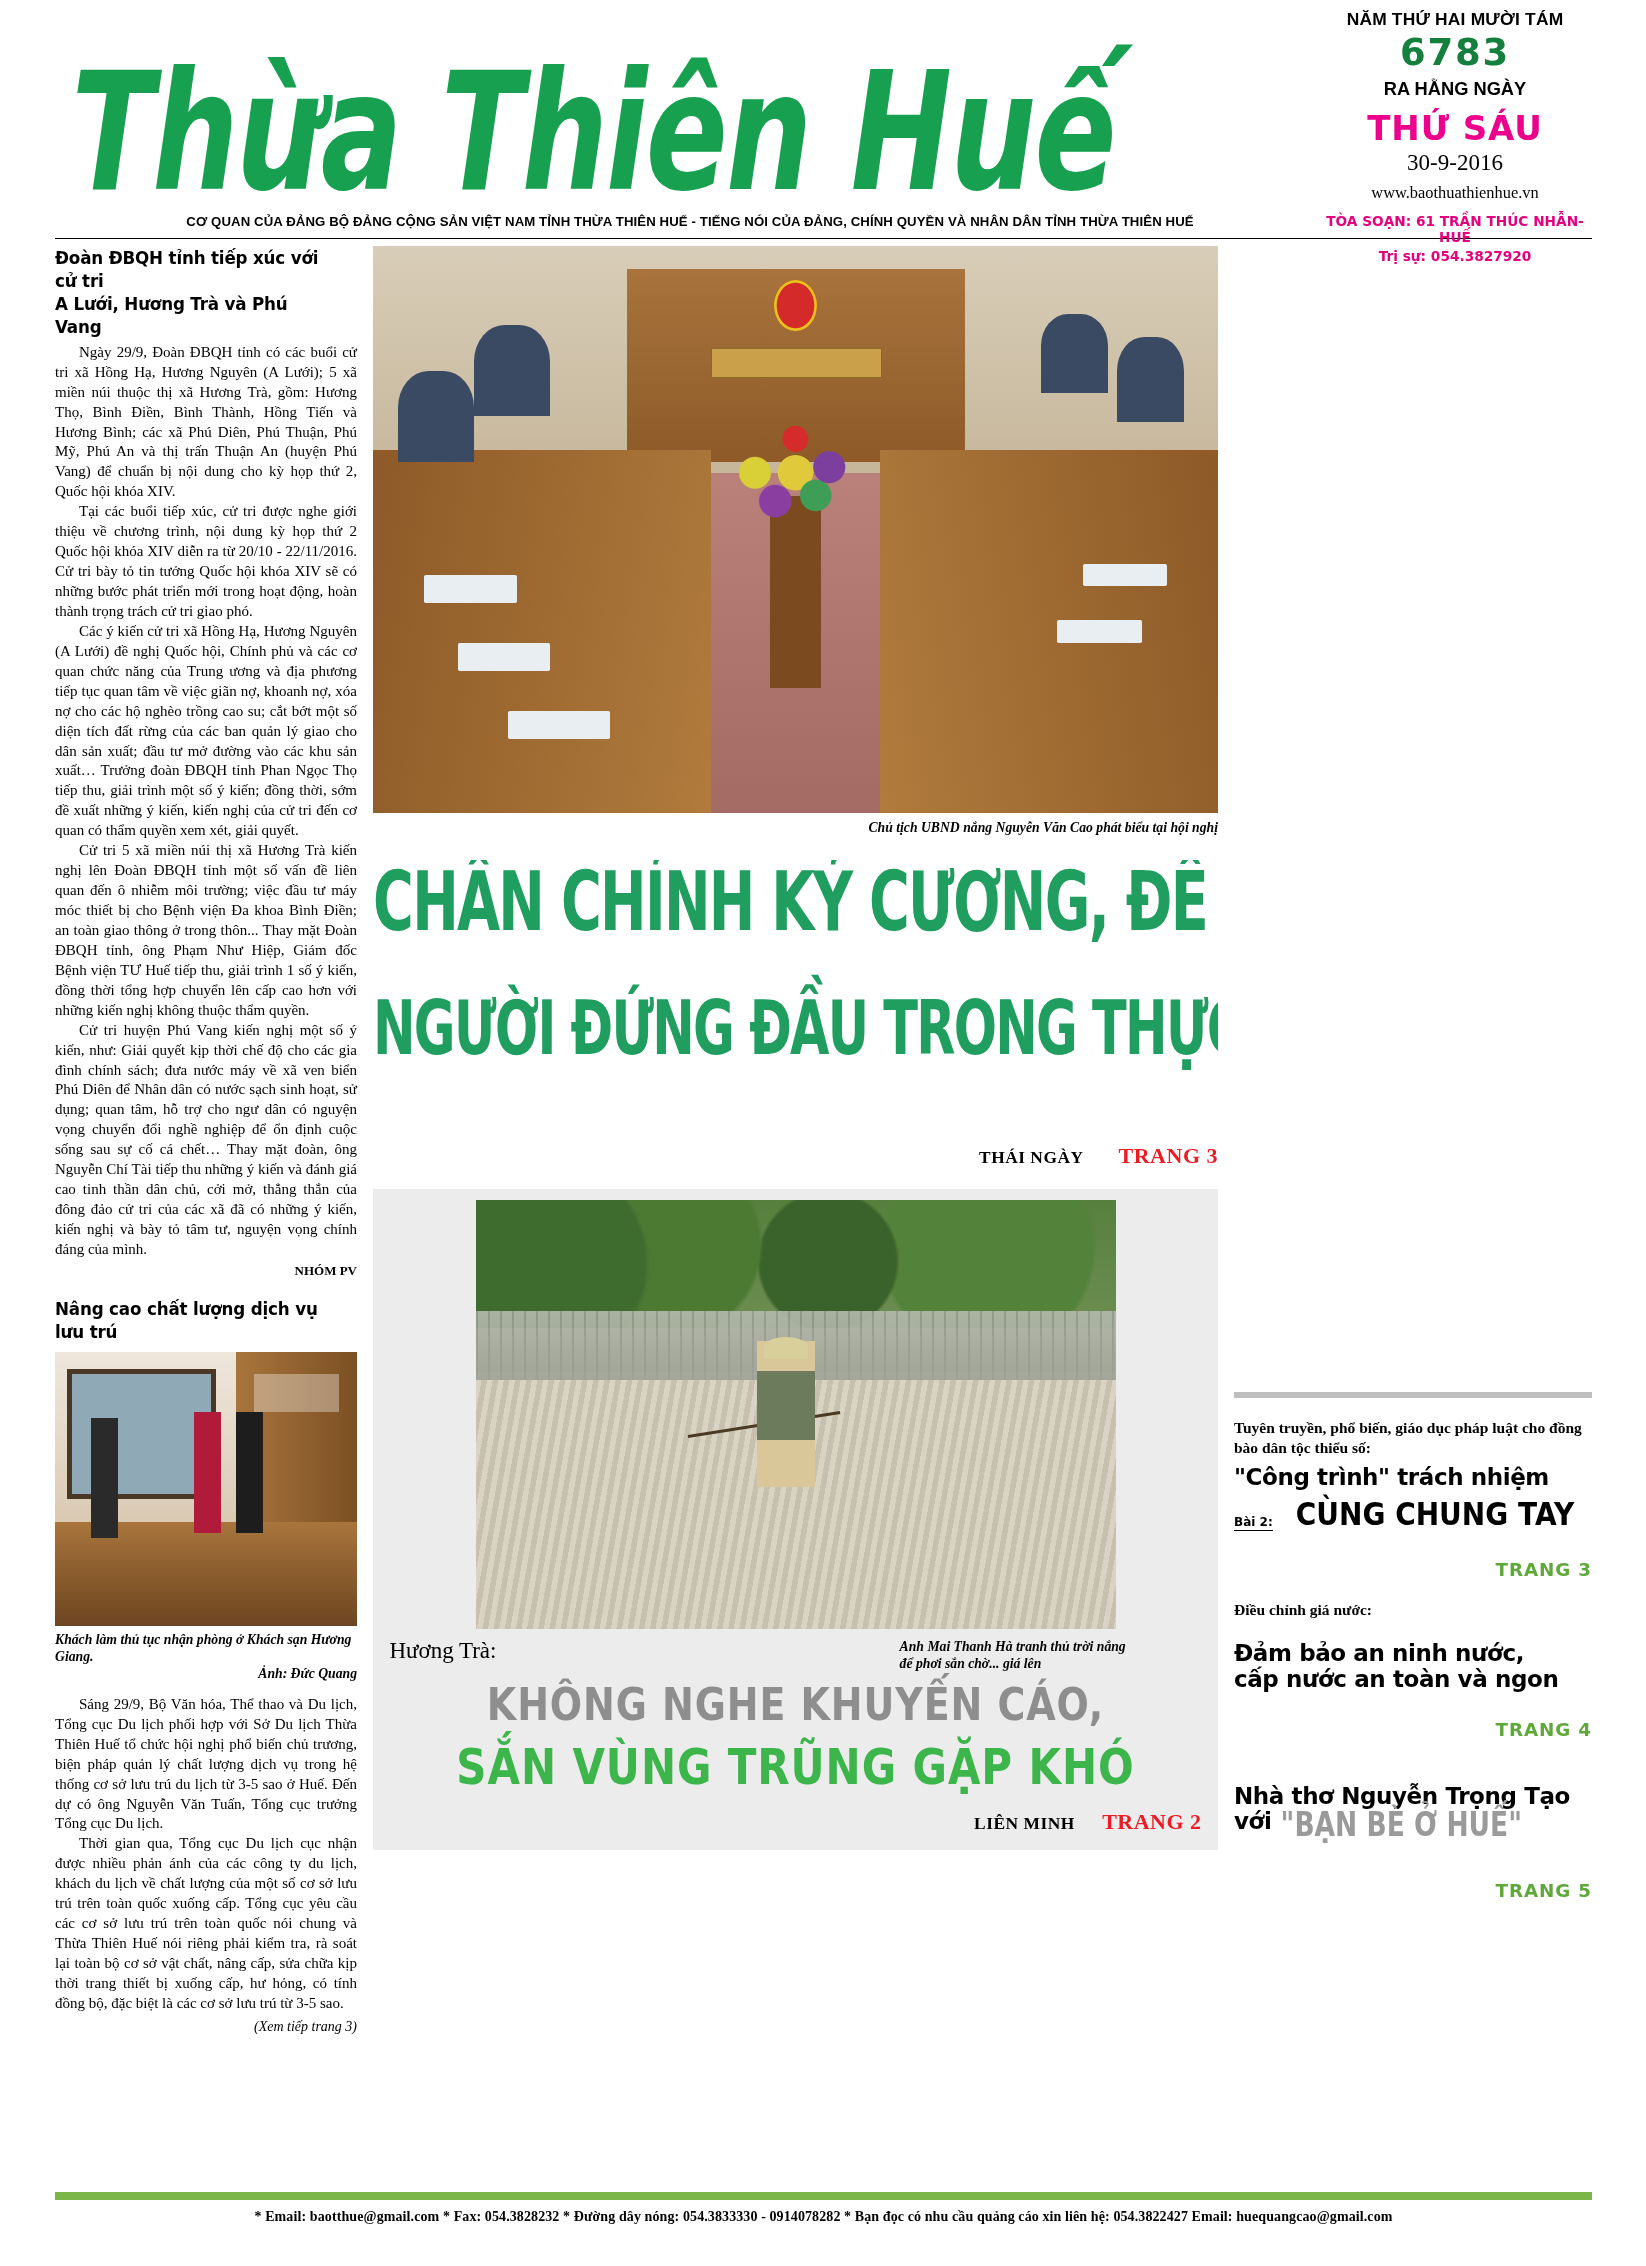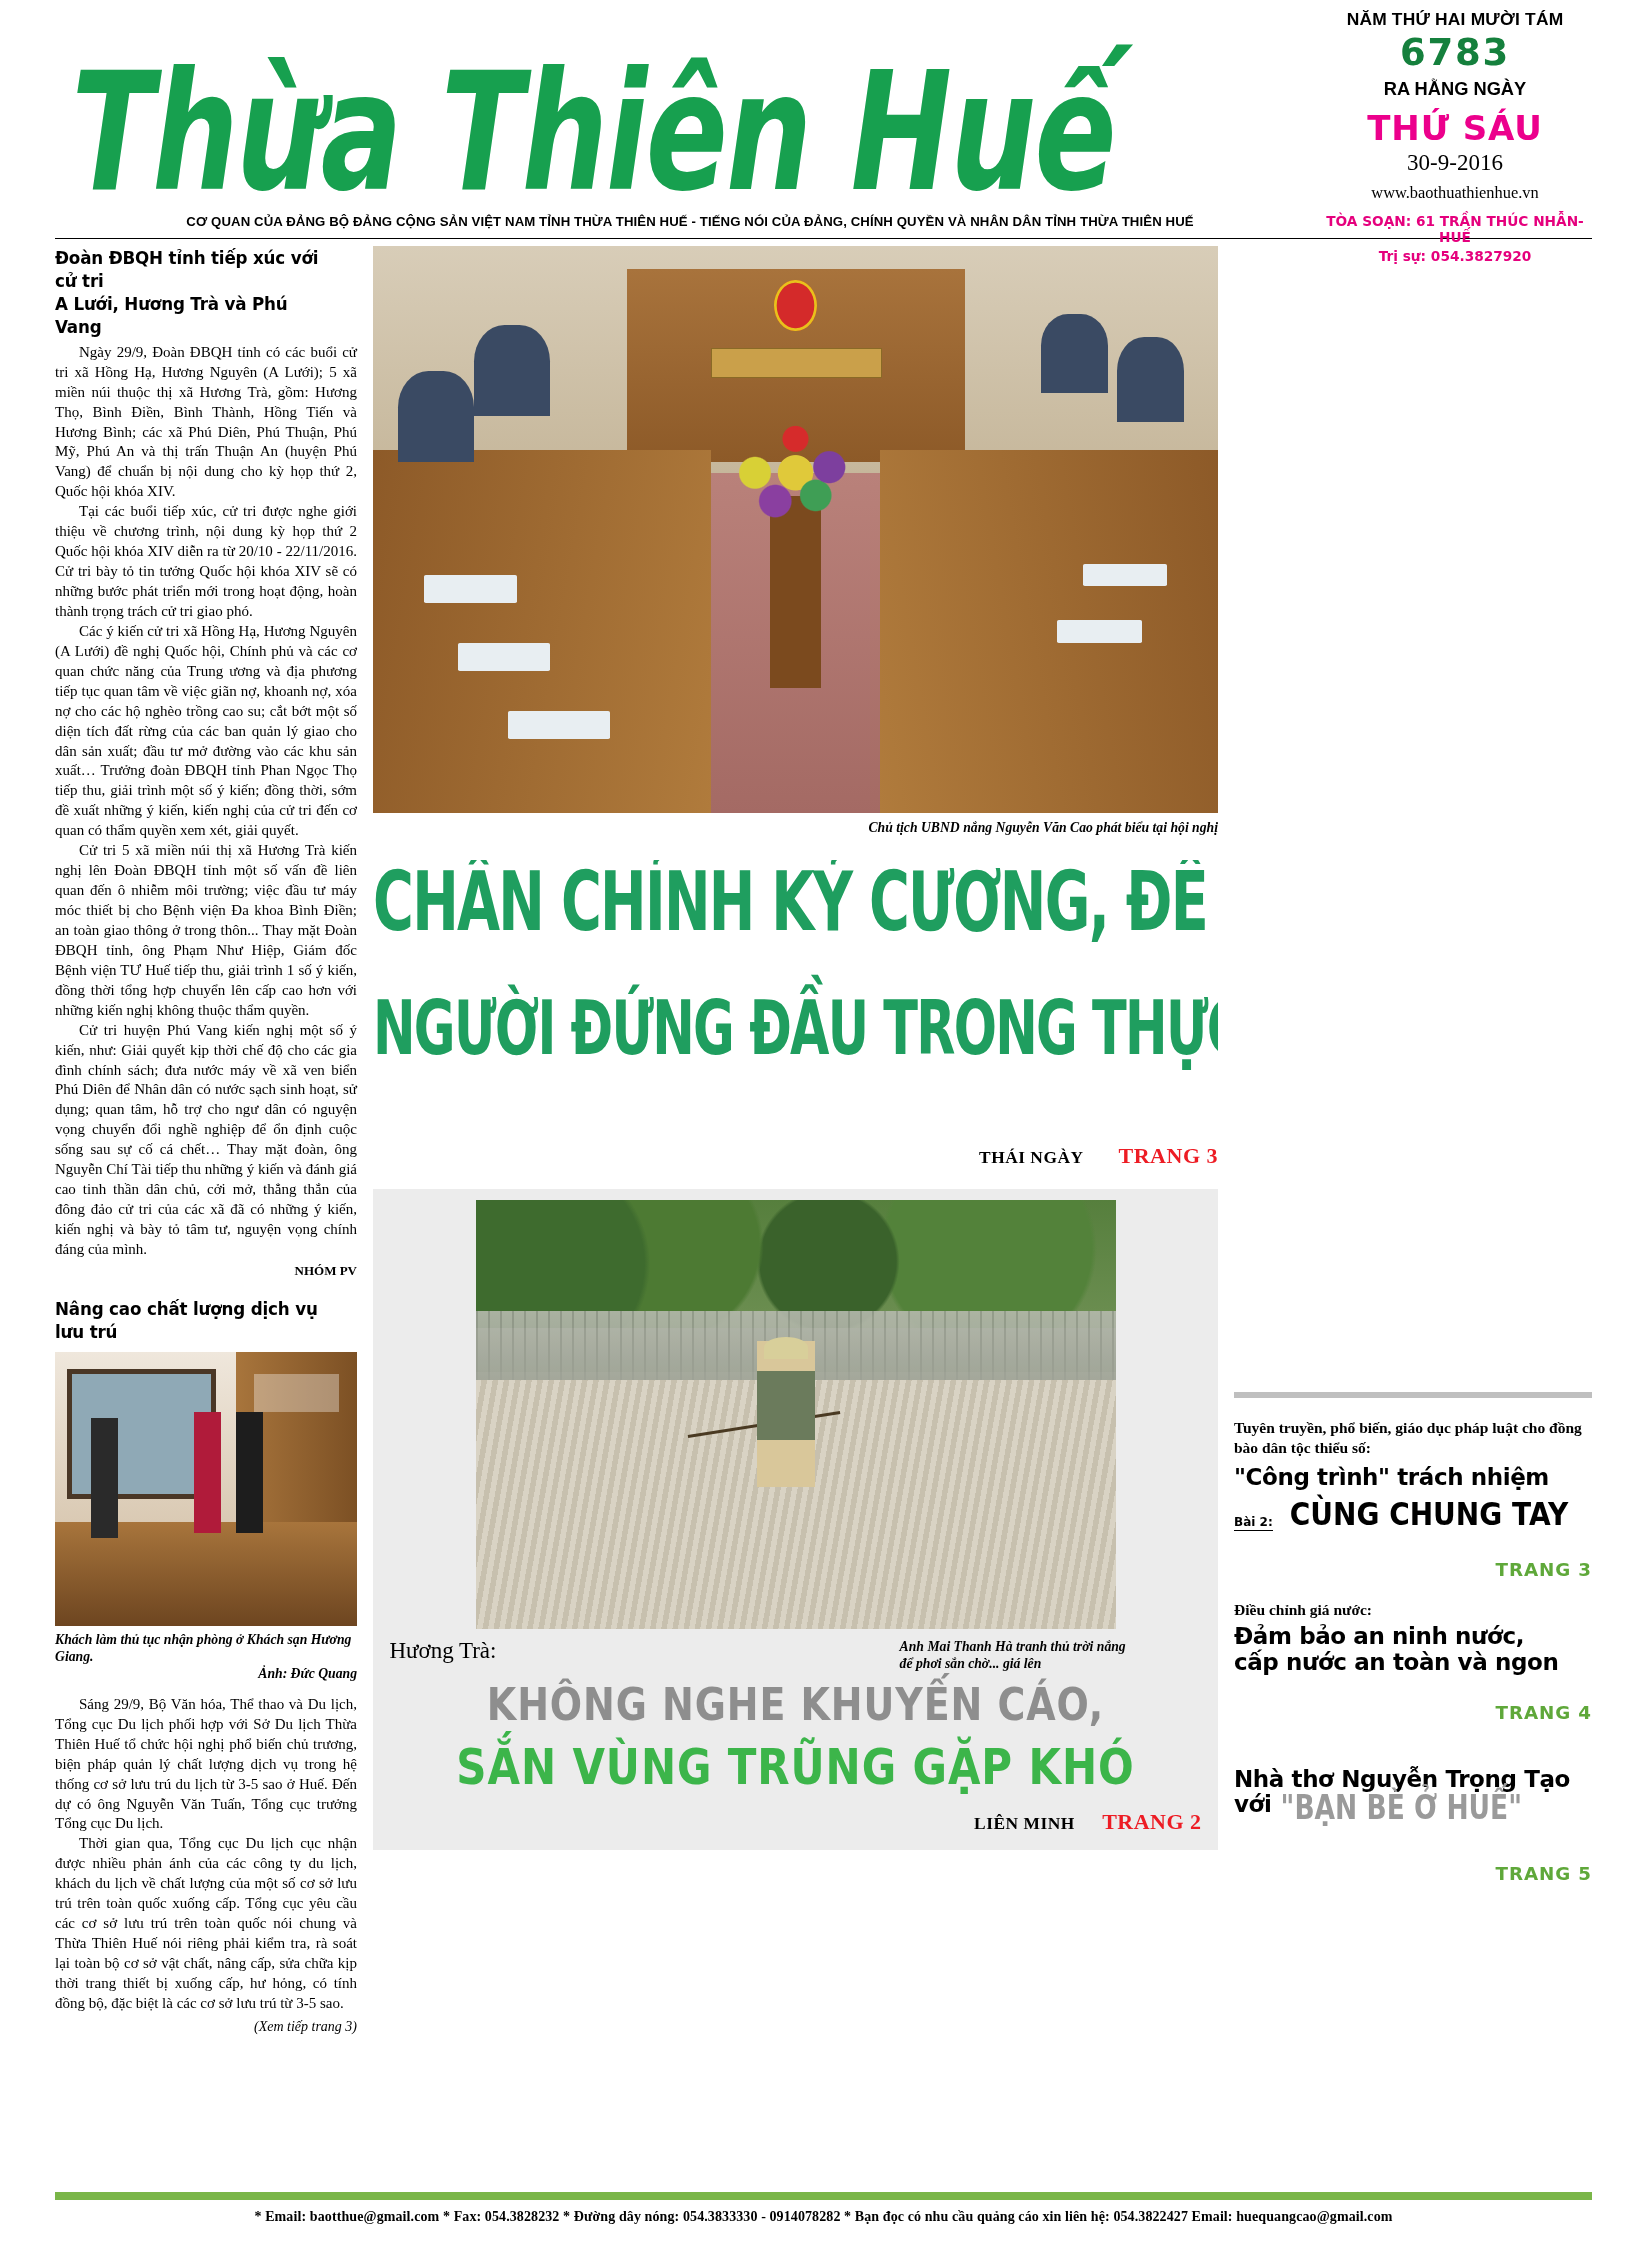--- a/index.html
+++ b/index.html
@@ -269,30 +269,30 @@
       </div>
     </div>
 
     <div class="col-right" style="padding-top:1133px;">
 
       <div class="sb-rule"></div>
 
       <div>
         <div class="sb-kicker">Tuyên truyền, phổ biến, giáo dục pháp luật cho đồng bào dân tộc thiểu số:</div>
         <div class="sb-head-black" style="margin-top:7.3px;">"Công trình" trách nhiệm</div>
-        <div style="display:flex;align-items:flex-end;gap:17px;margin-top:7.3px;">
+        <div style="display:flex;align-items:flex-end;gap:23px;margin-top:7.3px;">
           <span class="sb-bai">Bài 2:</span>
           <span class="sb-head-cond">CÙNG CHUNG TAY</span>
         </div>
         <div class="page-green" style="margin-top:27.4px;">TRANG 3</div>
       </div>
 
       <div style="margin-top:20px;">
         <div class="sb-kicker">Điều chỉnh giá nước:</div>
-        <div class="sb-head-black" style="margin-top:5px;">Đảm bảo an ninh nước,</div>
+        <div class="sb-head-black" style="margin-top:22px;">Đảm bảo an ninh nước,</div>
         <div class="sb-head-black">cấp nước an toàn và ngon</div>
         <div class="page-green" style="margin-top:25.6px;">TRANG 4</div>
       </div>
 
       <div style="margin-top:44px;">
         <div class="sb-head-black">Nhà thơ Nguyễn Trọng Tạo</div>
         <div style="display:flex;align-items:flex-start;gap:9.1px;">
           <span class="sb-head-black">với</span>
           <span class="sb-grey">"BẠN BÈ Ở HUẾ"</span>
         </div>

